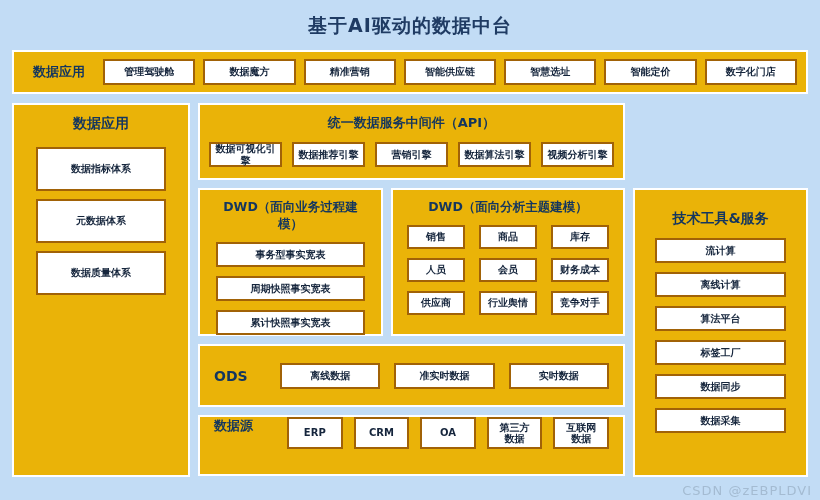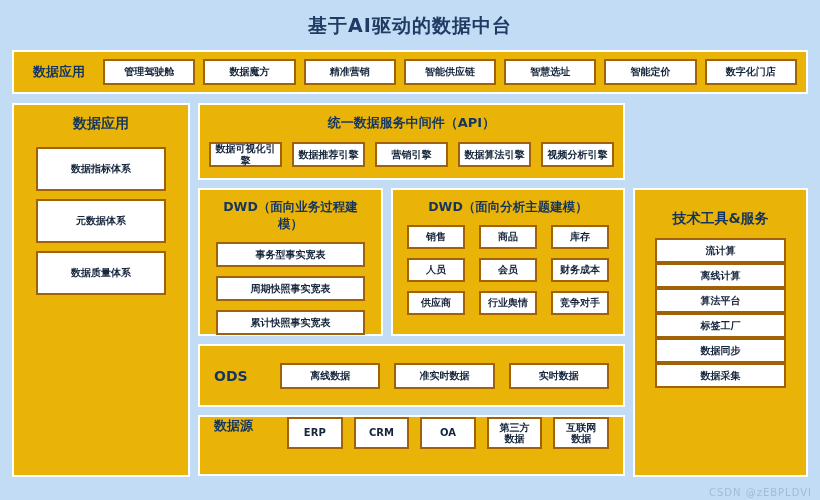--- a/index.html
+++ b/index.html
@@ -188,28 +188,29 @@
     padding: 20px 20px;
     display: flex;
     flex-direction: column;
   }
   .col-right .panel-title {
     font-size: 14px;
     margin-bottom: 10px;
   }
   .col-right .chip {
     height: 25px;
+    margin-bottom: 9px;
     font-family: Liberation Serif, serif;
   }
   
   .watermark {
     position: absolute;
     right: 8px;
     bottom: 2px;
-    font-size: 10px;
+    font-size: 13px;
     color: #9fb6cc;
     font-family: "DejaVu Sans", "Liberation Sans", sans-serif;
     letter-spacing: 1px;
     opacity: .85;
     pointer-events: none;
   }
 </style>
 </head>
 <body>
 

